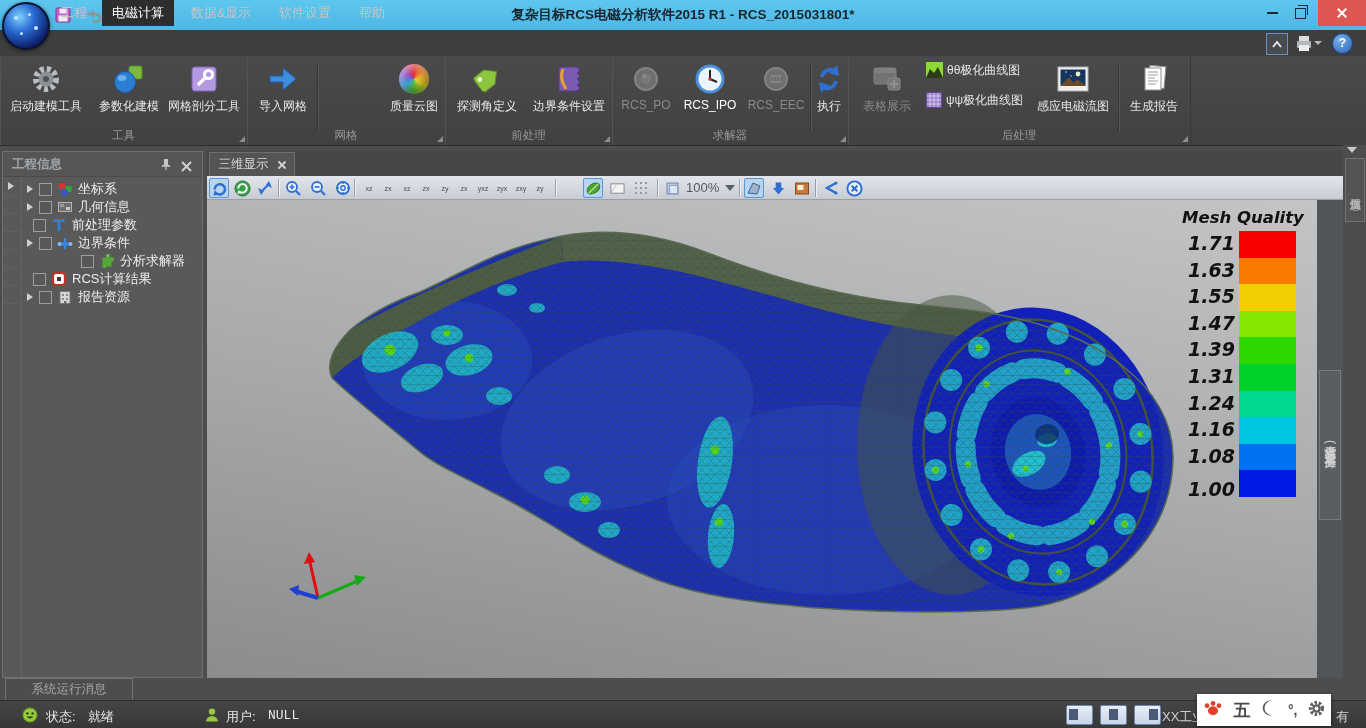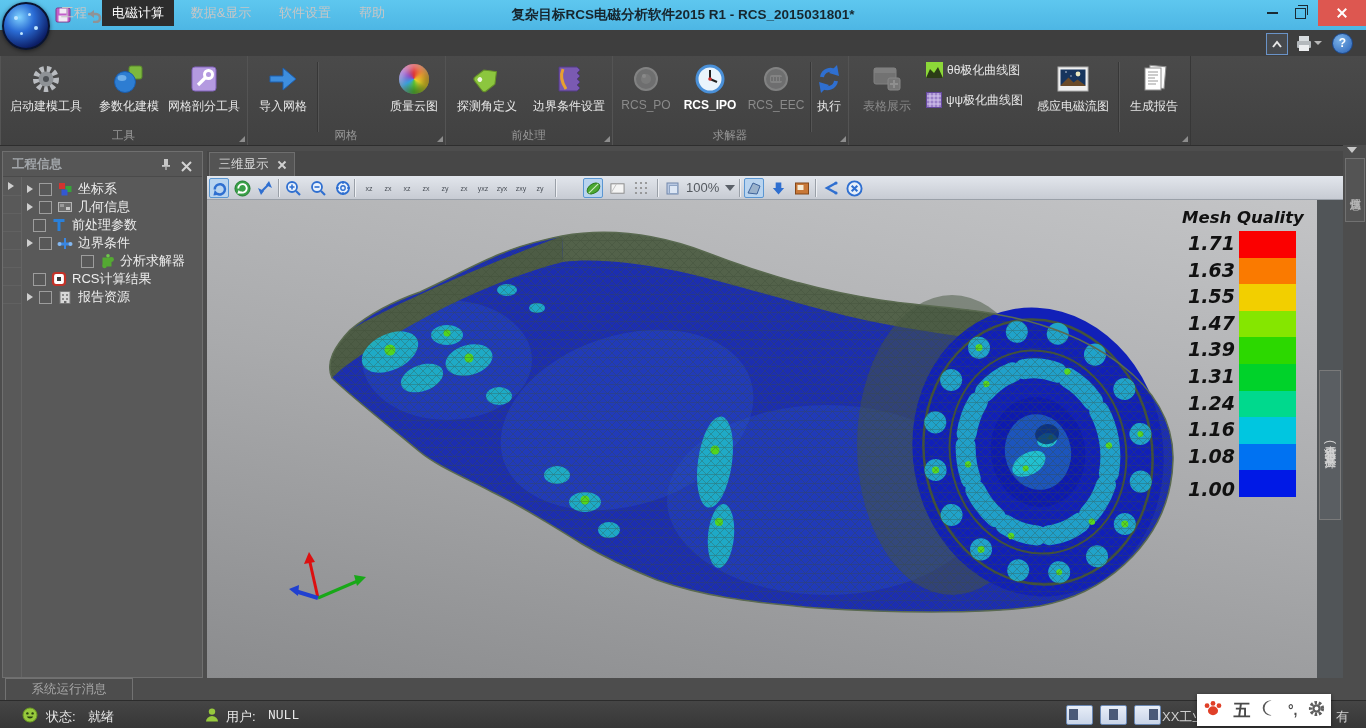--- a/index.html
+++ b/index.html
@@ -271,21 +271,21 @@
     </div>
     <div class="rbtn" style="left:66px;width:64px;">
       <span class="ric">
         <svg width="32" height="32" viewBox="0 0 32 32">
             <circle cx="16" cy="16" r="13" fill="#eaf4fc" stroke="#4a90d8" stroke-width="3"></circle>
             <path d="M16,16 L16,7" stroke="#222" stroke-width="2"></path>
             <path d="M16,16 L23,19" stroke="#222" stroke-width="2"></path>
             <circle cx="16" cy="16" r="1.8" fill="#d03030"></circle>
           </svg>
       </span>
-      <span class="rlbl" style="font-weight:700;color:#fff;">RCS_IPO</span>
+      <span class="rlbl" style="font-weight:400;color:#fff;">RCS_IPO</span>
     </div>
     <div class="rbtn dis" style="left:132px;width:64px;">
       <span class="ric">
         <svg width="30" height="30" viewBox="0 0 30 30">
             <circle cx="15" cy="15" r="11" fill="#9aa0a4" stroke="#c6cace" stroke-width="2"></circle>
             <rect x="9" y="11" width="12" height="8" rx="2" fill="#c8ccd0"></rect>
             <path d="M11,13v4M14,13v4M17,13v4M20,13v4" stroke="#8a8e92" stroke-width="1.4"></path>
           </svg>
       </span>
       <span class="rlbl">RCS_EEC</span>
@@ -353,20 +353,21 @@
     <div class="rbtn" style="left:274px;width:64px;">
       <span class="ric">
         <svg width="30" height="32" viewBox="0 0 30 32">
             <rect x="10" y="3" width="16" height="22" fill="#fbfbfb" stroke="#8e8e8e" transform="rotate(5 18 14)"></rect>
             <rect x="6" y="5" width="16" height="22" fill="#ffffff" stroke="#8e8e8e"></rect>
             <path d="M9,9h10M9,12h10M9,15h7M9,18h10M9,21h8" stroke="#9a9a9a" stroke-width="1.2"></path>
           </svg>
       </span>
       <span class="rlbl">生成报告</span>
     </div>
+    <div class="glab">后处理</div>
     <div class="gcorner"></div>
   </div>
 
   <div class="ab ppanel">
     <div class="phead">
       <span class="ptitle">工程信息</span>
       <span class="ab" style="left:156px;top:5px;">
         <svg width="14" height="14" viewBox="0 0 14 14">
             <rect x="5" y="2" width="4" height="6" fill="#c6c6c6"></rect>
             <rect x="3" y="8" width="8" height="1.8" fill="#c6c6c6"></rect>

